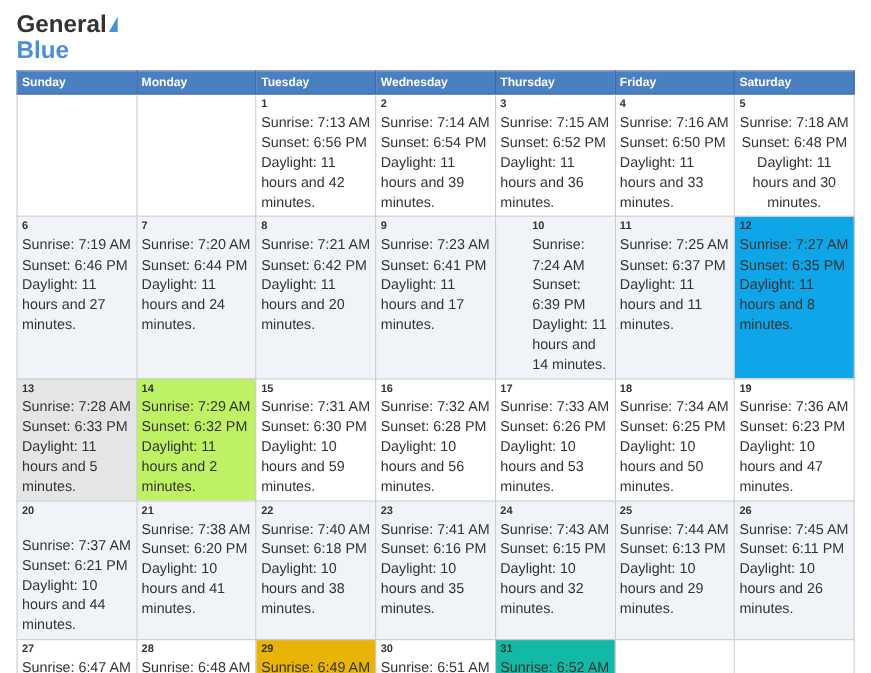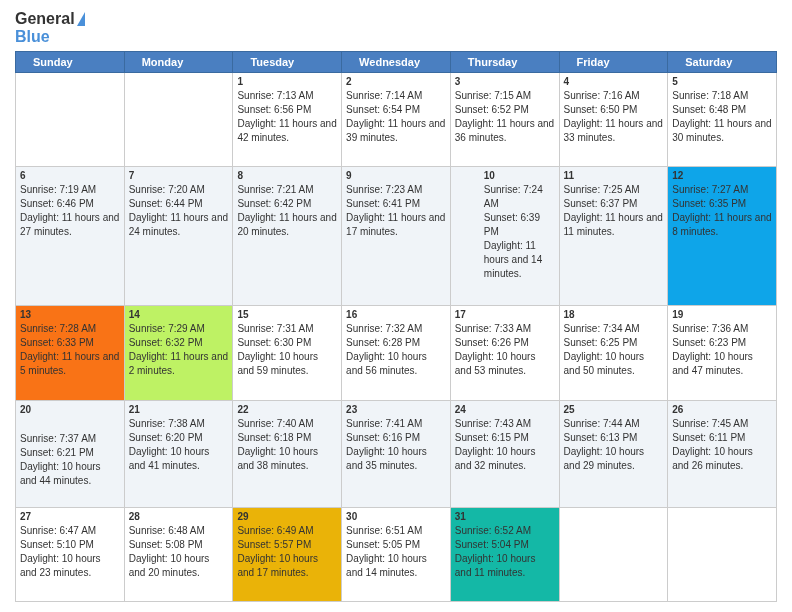--- a/index.html
+++ b/index.html
@@ -22,21 +22,21 @@
       justify-content: space-between;
       align-items: flex-start;
       margin-bottom: 6px;
     }
     .logo {
       display: flex;
       flex-direction: column;
       align-items: flex-start;
     }
     .logo-text {
-      font-size: 16px;
+      font-size: 22px;
       font-weight: bold;
       color: #333;
       line-height: 1.1;
     }
     .logo-triangle {
       display: inline-block;
       width: 0;
       height: 0;
       border-left: 8px solid transparent;
       border-bottom: 14px solid #4a90d9;
@@ -62,21 +62,21 @@
       border: 1px solid #ccc;
       border-collapse: collapse;
       width: 100%;
       table-layout: fixed;
     }
     .calendar th {
       background: #4a7fc1;
       color: #fff;
       font-size: 11px;
       font-weight: bold;
-      padding: 4px 17px;
+      padding: 4px 4px;
       border: 1px solid #3a6aa0;
       text-align: left;
     }
     .calendar td {
       vertical-align: top;
       padding: 3px 4px;
       border: 1px solid #ccc;
       font-size: 9px;
       color: #333;
       background: #fff;
@@ -85,21 +85,21 @@
     .calendar tr:nth-child(even) td {
       background: #f5f5f5;
     }
     .day-num {
       font-weight: bold;
       font-size: 10px;
       display: block;
       margin-bottom: 2px;
     }
     .day-info {
-      font-size: 10px;
+      font-size: 13px;
       line-height: 1.4;
       color: #333;
     }
     .empty-cell {
       background: #f9f9f9;
     }
   </style>
 </head>
 <body>
 
@@ -153,21 +153,21 @@
 Daylight: 11 hours and 36 minutes.</div>
           </td>
           <td style="background: rgb(255, 255, 255);">
             <span class="day-num">4</span>
             <div class="day-info" style="white-space: pre-line;">Sunrise: 7:16 AM
 Sunset: 6:50 PM
 Daylight: 11 hours and 33 minutes.</div>
           </td>
           <td style="background: rgb(255, 255, 255);">
             <span class="day-num">5</span>
-            <div class="day-info" style="white-space: pre-line;">Sunrise: 7:18 AM
+            <div class="day-info" style="white-space: pre-line; text-align: center;">Sunrise: 7:18 AM
 Sunset: 6:48 PM
 Daylight: 11 hours and 30 minutes.</div>
           </td>
         </tr>
         <tr>
           <td style="background: rgb(240, 244, 248);">
             <span class="day-num">6</span>
             <div class="day-info" style="white-space: pre-line;">Sunrise: 7:19 AM
 Sunset: 6:46 PM
 Daylight: 11 hours and 27 minutes.</div>
@@ -203,21 +203,21 @@
 Daylight: 11 hours and 11 minutes.</div>
           </td>
           <td style="background: #0ea5e9;">
             <span class="day-num">12</span>
             <div class="day-info" style="white-space: pre-line;">Sunrise: 7:27 AM
 Sunset: 6:35 PM
 Daylight: 11 hours and 8 minutes.</div>
           </td>
         </tr>
         <tr>
-          <td style="background: #f97316;">
+          <td style="background: #e5e5e5;">
             <span class="day-num">13</span>
             <div class="day-info" style="white-space: pre-line;">Sunrise: 7:28 AM
 Sunset: 6:33 PM
 Daylight: 11 hours and 5 minutes.</div>
           </td>
           <td style="background: #bef264;">
             <span class="day-num">14</span>
             <div class="day-info" style="white-space: pre-line;">Sunrise: 7:29 AM
 Sunset: 6:32 PM
 Daylight: 11 hours and 2 minutes.</div>

